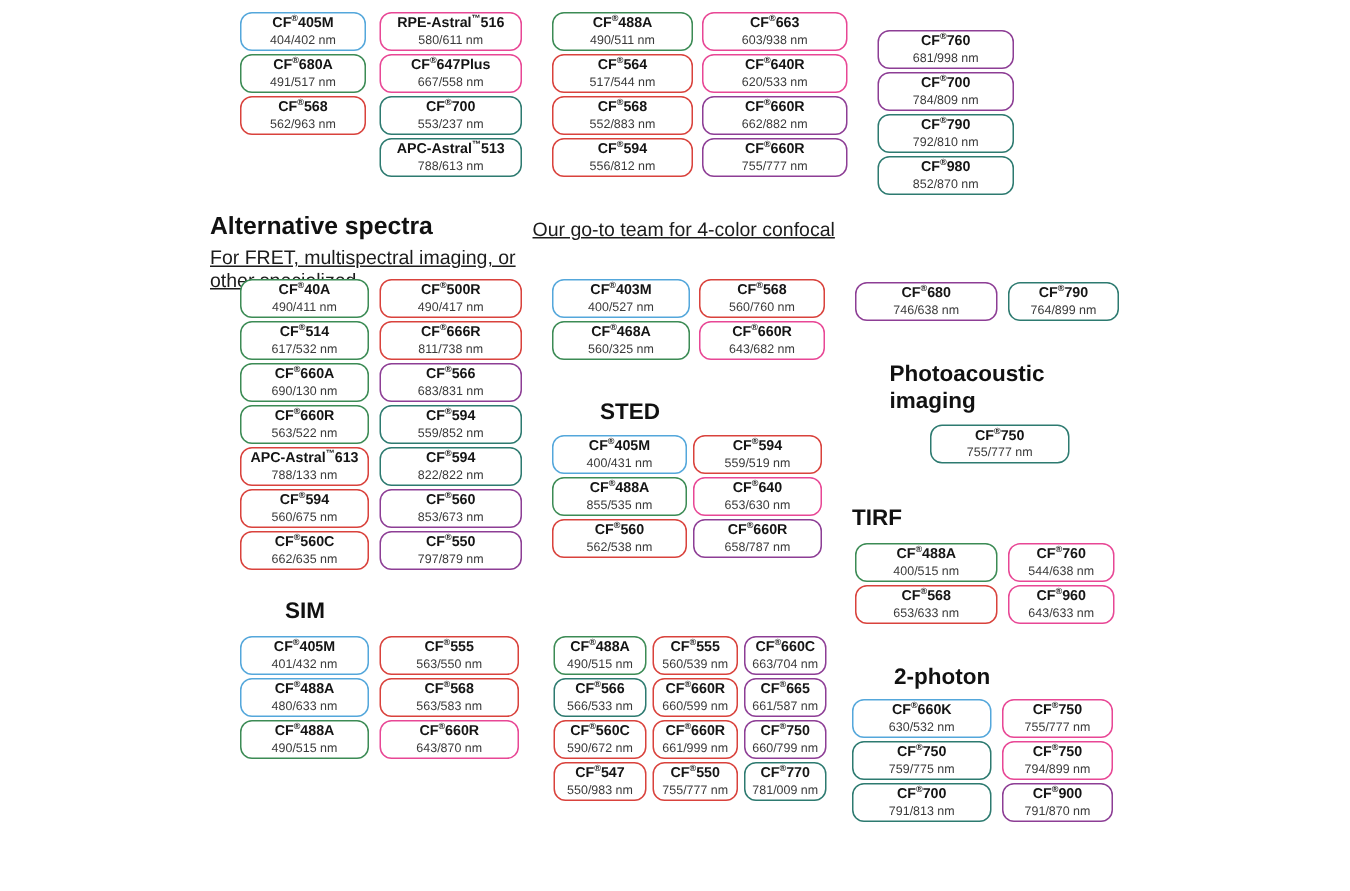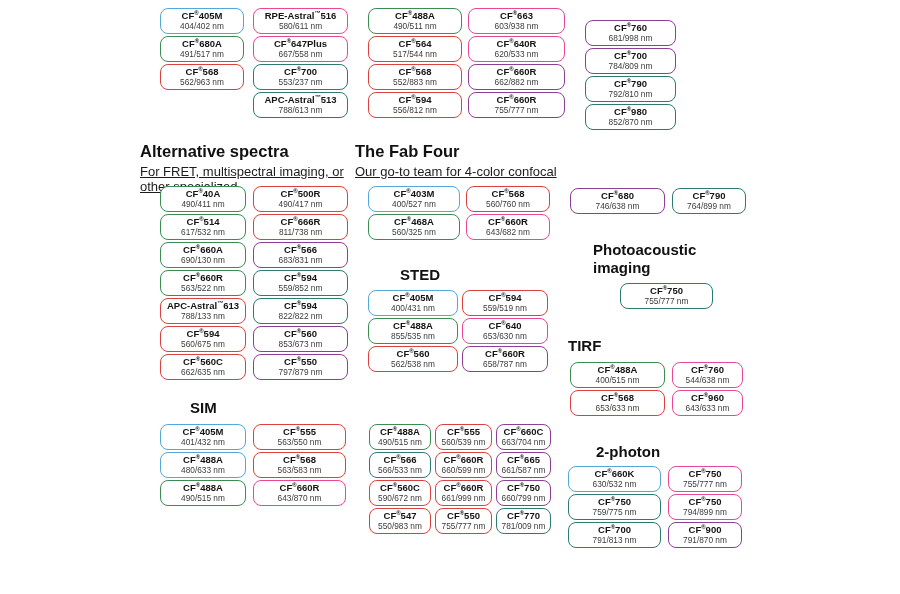--- a/index.html
+++ b/index.html
@@ -54,21 +54,20 @@
 </head>
 <body>
 
 <div class="canvas">
 
   <div class="hdr big" id="h-alt">
     <div class="t">Alternative spectra</div>
     <div class="s">For FRET, multispectral imaging, or other specialized</div>
   </div>
   <div class="hdr big" id="h-fab">
-    <div class="t">The Fab Four</div>
     <div class="s">Our go-to team for 4-color confocal</div>
   </div>
   <div class="hdr small" id="h-photo">
     <div class="t">Photoacoustic imaging</div>
   </div>
   <div class="hdr small" id="h-sted">
     <div class="t">STED</div>
   </div>
   <div class="hdr small" id="h-tirf">
     <div class="t">TIRF</div>

